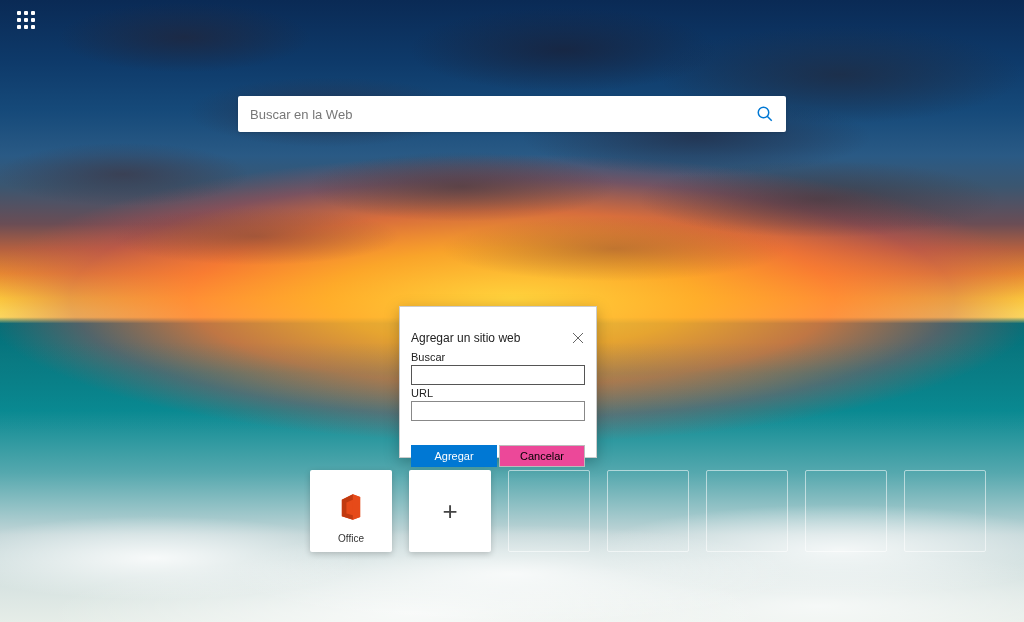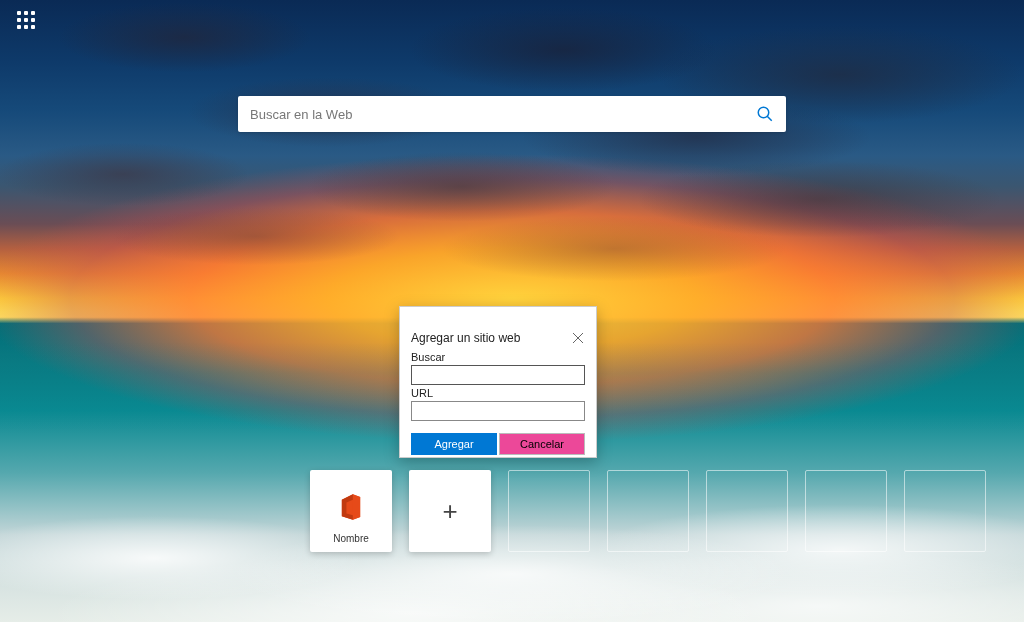--- a/index.html
+++ b/index.html
@@ -82,21 +82,21 @@
   position:absolute;top:306px;left:399px;width:198px;height:152px;
   background:#fff;border:1px solid #ccc;box-shadow:0 4px 14px rgba(0,0,0,.25);
   padding:24px 11px 10px;
 }
 .dialog-head{display:flex;align-items:center;justify-content:space-between;margin-bottom:6px}
 .dialog-title{font-size:12px;color:#222}
 .dialog-close{width:14px;height:14px;color:#666;cursor:pointer;display:flex;align-items:center;justify-content:center}
 .field-lbl{font-size:11px;color:#222;margin-top:2px;margin-bottom:2px;display:block}
 .field-in{width:100%;height:20px;border:1px solid #888;padding:0 4px;font-size:11px;outline:none}
 .dialog .row2{margin-top:2px}
-.btn-row{display:flex;gap:2px;margin-top:12px}
+.btn-row{display:flex;gap:2px;margin-top:24px}
 .btn{flex:1;height:22px;font-size:11px;border:1px solid #bbb;background:#ec4899;cursor:pointer;display:flex;align-items:center;justify-content:center}
 .btn-primary{background:#0078d4;border-color:#0078d4;color:#fff}
 
 
 .tiles{
   position:absolute;top:470px;left:310px;display:flex;gap:17px;
 }
 .tile{
   width:82px;height:82px;background:#fff;border-radius:2px;
   box-shadow:0 2px 6px rgba(0,0,0,.2);display:flex;flex-direction:column;
@@ -159,21 +159,21 @@
 </div>
 
 <div class="tiles">
   <div class="tile">
     <svg class="office-logo" viewBox="0 0 24 28">
       <path fill="#e64a19" d="M14 0 L22 3 V25 L14 28 L2 24 V6 Z"></path>
       <path fill="#fff" opacity=".0" d="M0 0h24v28H0z"></path>
       <path fill="#e64a19" d="M14 0 L22 3 V25 L14 28 Z"></path>
       <path fill="#c13a10" d="M14 0 L2 6 V24 L14 28 L14 23 L7 21 V9 L14 6 Z"></path>
     </svg>
-    <div class="tile-label">Nombre</div>
+    <div class="tile-label">Office</div>
   </div>
   <div class="tile">
     <div class="plus-ic">+</div>
   </div>
 </div>
 
 <div class="ghosts">
   <div class="ghost"></div>
   <div class="ghost"></div>
   <div class="ghost"></div>

